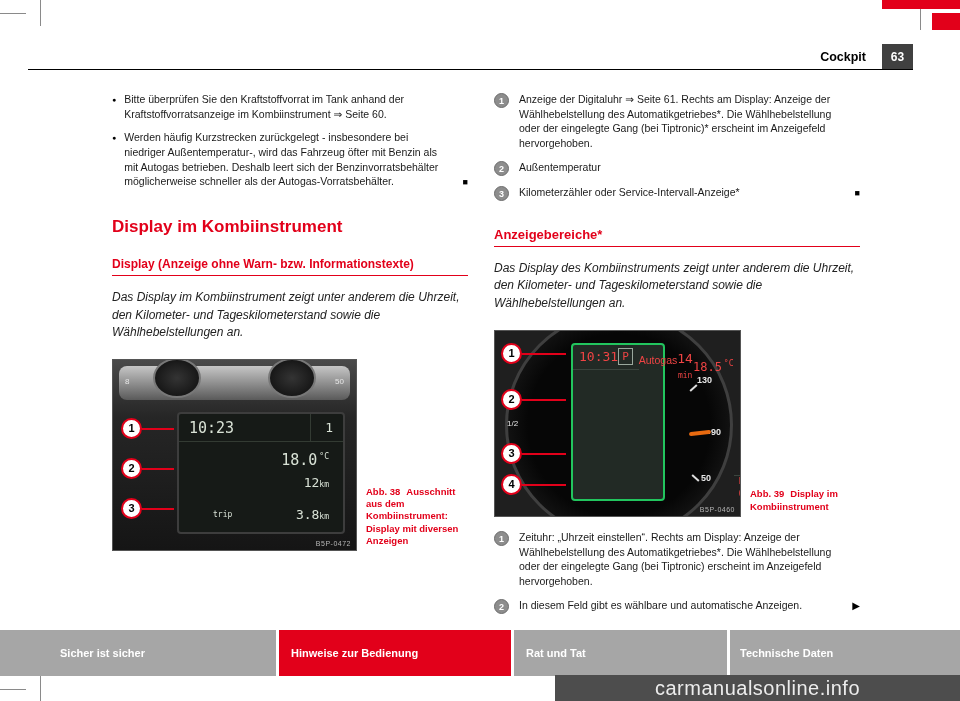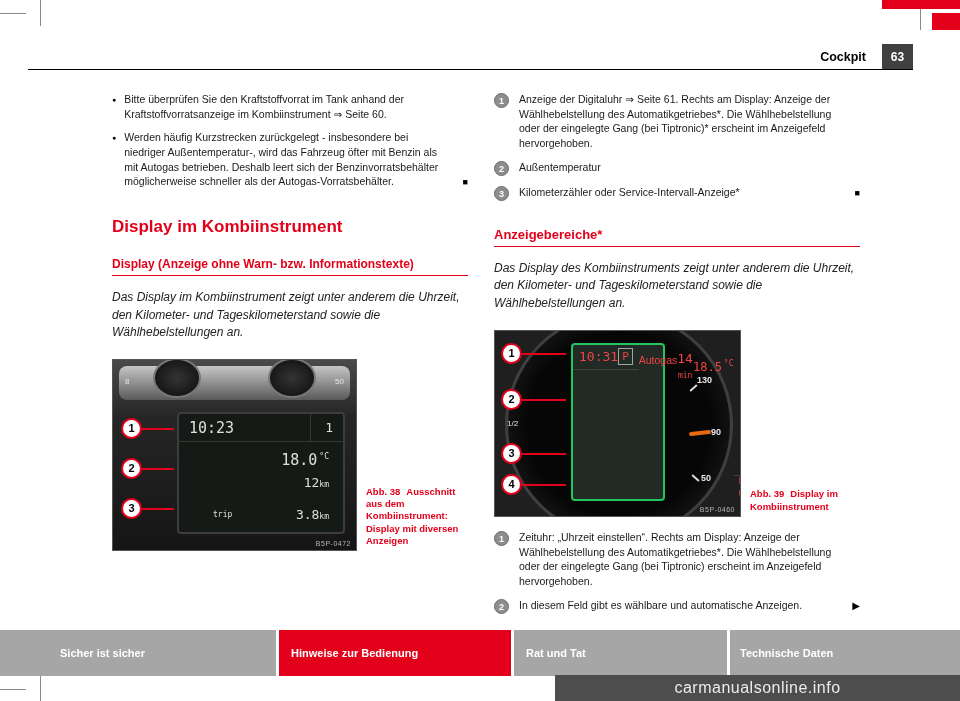--- a/index.html
+++ b/index.html
@@ -109,21 +109,21 @@
   
   .footer { position:absolute; left:0; top:630px; width:960px; height:46px; display:flex; background:#fff; }
   .fsec { background:#a6a6a6; color:#fff; font-weight:bold; font-size:11px; display:flex; align-items:center; }
   .fsec + .fsec { margin-left:3px; }
   .fsec.s1 { width:276px; padding-left:60px; }
   .fsec.s2 { width:232px; padding-left:12px; background:#e2001a; }
   .fsec.s3 { width:213px; padding-left:12px; }
   .fsec.s4 { flex:1; padding-left:10px; }
   .watermark {
     position:absolute; left:555px; top:675px; width:405px; height:26px;
-    background:#4d4d4d; color:#ececec; font-size:16px;
+    background:#4d4d4d; color:#ececec; font-size:20px;
     display:flex; align-items:center; justify-content:center; letter-spacing:.5px;
   }
 </style>
 </head>
 <body>
 
 <div class="crop crop-tl-v"></div>
 <div class="crop crop-tl-h"></div>
 <div class="crop crop-bl-v"></div>
 <div class="crop crop-bl-h"></div>

